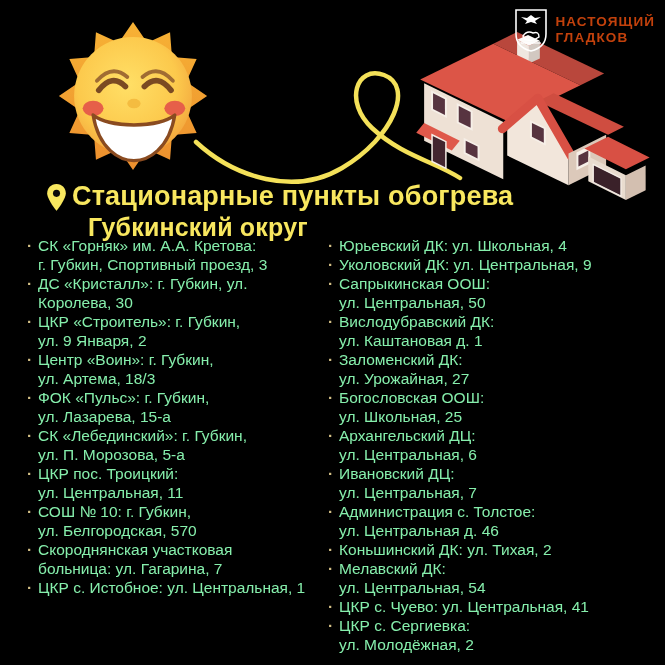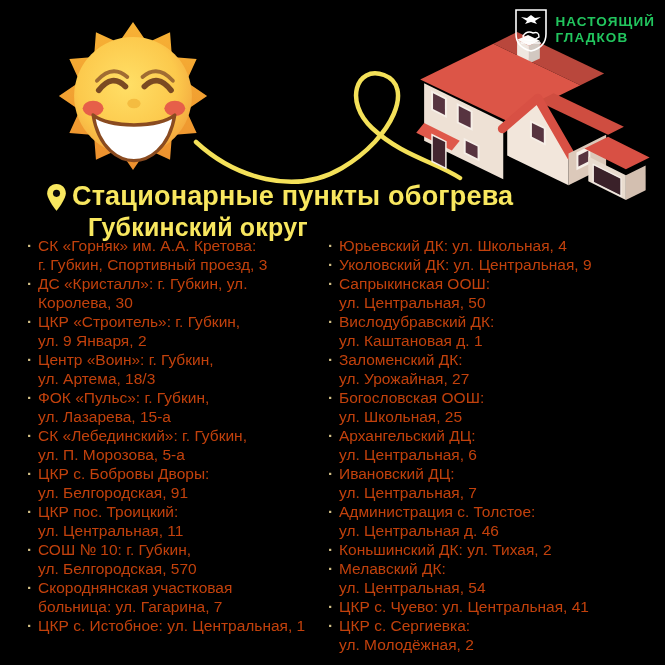--- a/index.html
+++ b/index.html
@@ -5,34 +5,34 @@
   *{margin:0;padding:0;box-sizing:border-box}
   html,body{background:#000}
   body{width:665px;height:665px}
   .canvas{position:relative;width:665px;height:665px;background:#000;overflow:hidden;
           font-family:"Liberation Sans",sans-serif}
   svg{display:block}
   .abs{position:absolute}
 
   
   .logo{position:absolute;top:8px;right:10px;display:flex;align-items:center;gap:7px}
-  .logo-text{color:#22c55e;font-weight:bold;font-size:13.5px;letter-spacing:1.1px;
+  .logo-text{color:#c2410c;font-weight:bold;font-size:13.5px;letter-spacing:1.1px;
              line-height:1.18;text-transform:uppercase}
 
   
   .header{position:absolute;left:46px;top:181px;display:flex;align-items:center;gap:5px}
   .title{color:#f8e75f;font-size:27px;font-weight:bold;letter-spacing:.2px;white-space:nowrap}
   .subtitle{position:absolute;left:88px;top:213px;color:#f8e75f;font-size:25px;
             font-weight:bold;letter-spacing:.2px}
 
   
   .col{position:absolute;top:236px;list-style:none}
   .col-left{left:25px;width:307px}
   .col-right{left:326px;width:328px}
-  .col li{position:relative;padding-left:13px;color:#c2410c;font-size:15.5px;line-height:19px}
+  .col li{position:relative;padding-left:13px;color:#86efac;font-size:15.5px;line-height:19px}
   .col li::before{content:"·";position:absolute;left:2px;top:0;color:#d3bf85;font-weight:bold}
   .col li span{white-space:pre-line}
 </style>
 </head>
 <body>
 
 <div class="canvas">
 
   <svg class="abs" style="left:0;top:0;width:665px;height:665px" viewBox="0 0 665 665">
     <path d="M196,142 C235,178 295,196 342,168 C394,137 414,86 384,75 C356,65 344,102 372,128 C402,156 436,162 460,178" fill="none" stroke="#f4e159" stroke-width="4.5" stroke-linecap="round"></path>
@@ -135,22 +135,20 @@
     <li><span>ДС «Кристалл»: г. Губкин, ул.
 Королева, 30</span></li>
     <li><span>ЦКР «Строитель»: г. Губкин,
 ул. 9 Января, 2</span></li>
     <li><span>Центр «Воин»: г. Губкин,
 ул. Артема, 18/3</span></li>
     <li><span>ФОК «Пульс»: г. Губкин,
 ул. Лазарева, 15-а</span></li>
     <li><span>СК «Лебединский»: г. Губкин,
 ул. П. Морозова, 5-а</span></li>
-    <li><span>ЦКР с. Бобровы Дворы:
-ул. Белгородская, 91</span></li>
     <li><span>ЦКР пос. Троицкий:
 ул. Центральная, 11</span></li>
     <li><span>СОШ № 10: г. Губкин,
 ул. Белгородская, 570</span></li>
     <li><span>Скороднянская участковая
 больница: ул. Гагарина, 7</span></li>
     <li><span>ЦКР с. Истобное: ул. Центральная, 1</span></li>
   </ul>
 
   <ul class="col col-right">

